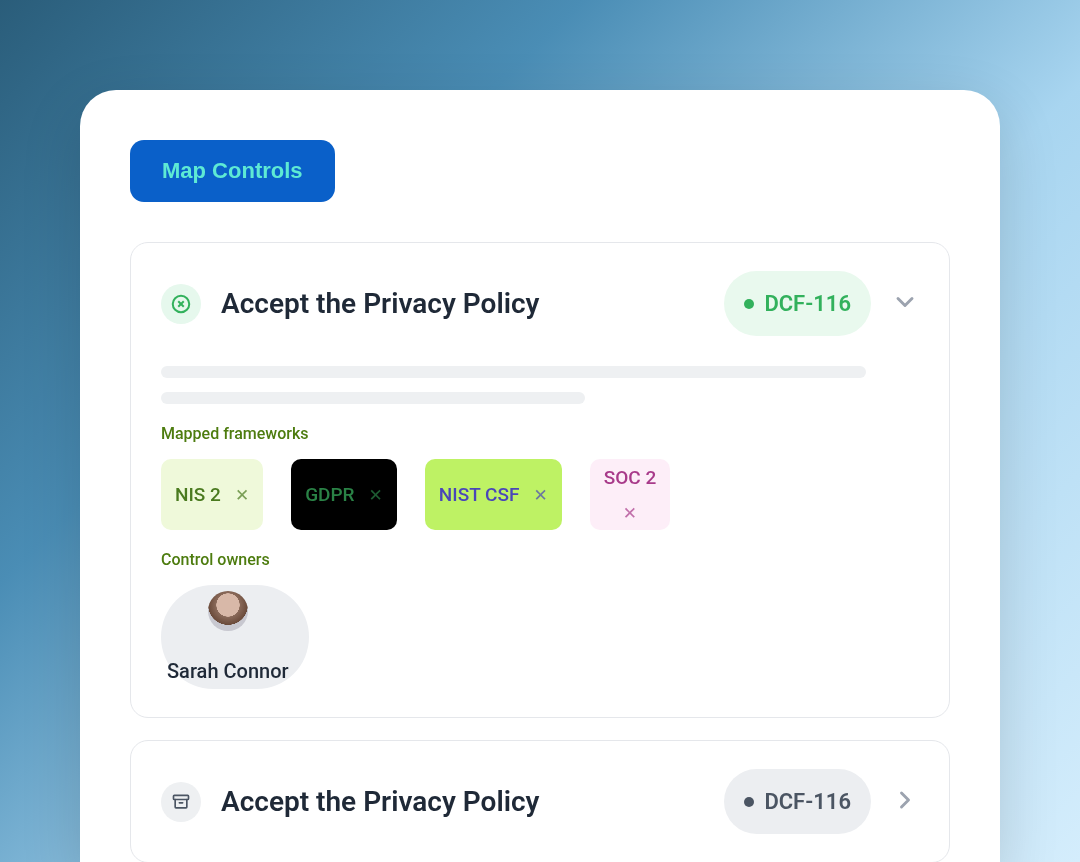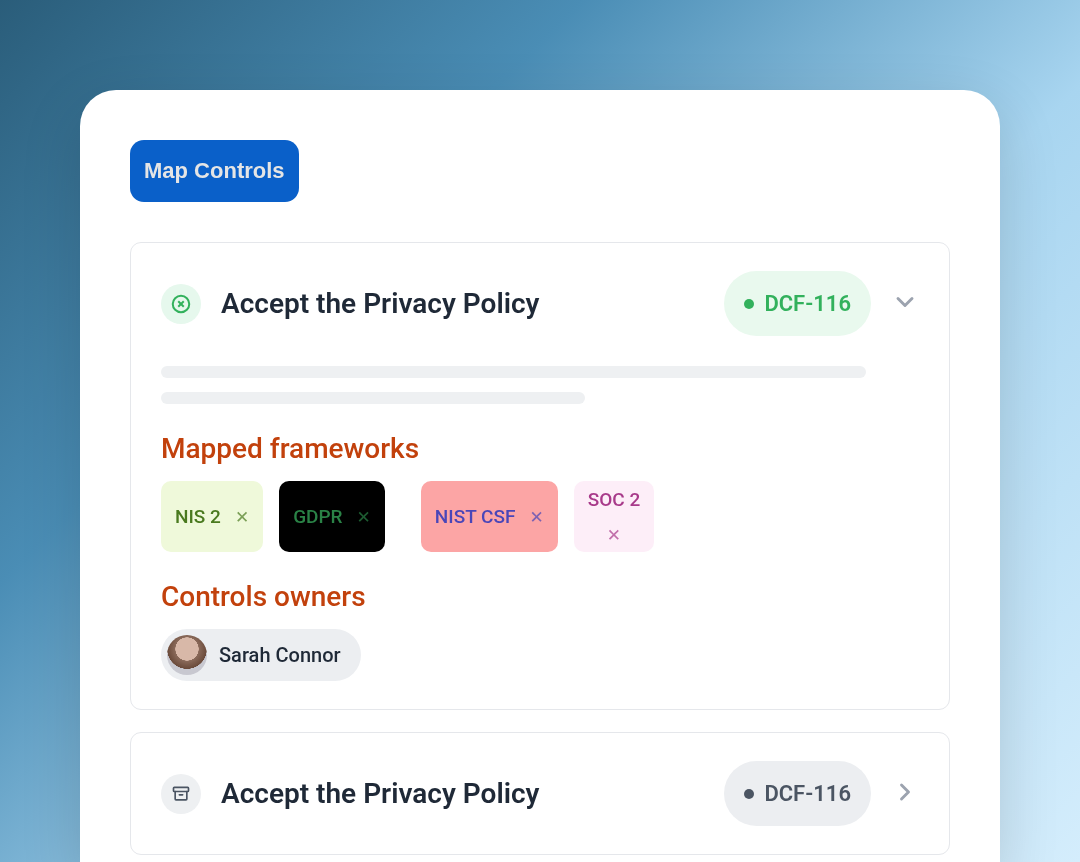--- a/index.html
+++ b/index.html
@@ -44,32 +44,32 @@
     justify-content: center;
   }
   .header-title {
     font-size: 38px;
     font-weight: 700;
     color: #1f2937;
     letter-spacing: -0.5px;
   }
   .primary-btn {
     background: #0a60c9;
-    color: #e5e5e5;
+    color: #5eead4;
     border: none;
     border-radius: 14px;
-    padding: 18px 14px;
+    padding: 18px 32px;
     font-size: 22px;
     font-weight: 600;
     cursor: pointer;
     text-align: center;
   }
   .card {
     border: 1.5px solid #e5e7eb;
-    border-radius: 11px;
+    border-radius: 18px;
     padding: 28px 30px;
     margin-bottom: 22px;
   }
   .card-header {
     display: flex;
     align-items: center;
     gap: 20px;
   }
   .status-circle {
     width: 40px;
@@ -121,59 +121,60 @@
   }
   .ph-line {
     height: 12px;
     background: #eef0f2;
     border-radius: 6px;
     margin-bottom: 14px;
   }
   .ph1 { width: 93%; }
   .ph2 { width: 56%; }
   .section-label {
-    font-size: 28px;
-    color: #c2410c;
+    font-size: 16px;
+    color: #4d7c0f;
     font-weight: 500;
-    margin-top: 28px;
+    margin-top: 20px;
     margin-bottom: 16px;
   }
   .chip-row {
     display: flex;
     flex-wrap: wrap;
-    gap: 16px;
+    gap: 28px;
   }
   .chip {
     display: inline-flex;
     align-items: center;
     gap: 14px;
     padding: 7px 14px;
     border-radius: 10px;
     font-size: 19px;
     font-weight: 500;
   }
   .chip-lime   { background: #eff9da; color: #4a7a1f; }
   .chip-green  { background: #000000; color: #2a8246; }
-  .chip-indigo { background: #fca5a5; color: #4a46b8; margin-left: 20px; }
+  .chip-indigo { background: #bef264; color: #4a46b8; }
   .chip-pink   { background: #fdeef8; color: #a83a8a; flex-direction: column; }
   .chip-x {
     font-size: 17px;
     opacity: 0.7;
     cursor: pointer;
   }
   .owner-pill {
     display: inline-flex;
     align-items: center;
-    gap: 12px;
+    gap: 28px;
     background: #eceef1;
     border-radius: 999px;
     padding: 6px 20px 6px 6px;
     font-size: 20px;
     color: #1f2937;
     font-weight: 500;
+    flex-direction: column;
   }
   .avatar {
     width: 40px;
     height: 40px;
     border-radius: 50%;
     background: radial-gradient(circle at 50% 35%, #d8b8a8 0%, #d8b8a8 35%, #8a6a5a 36%, #6a4a3a 60%, #c8c8d0 61%);
   }
   .card-third {
     border: 1.5px solid #e5e7eb;
     border-radius: 18px 18px 0 0;
@@ -229,21 +230,21 @@
       <span class="chip chip-indigo">
         <span>NIST CSF</span>
         <span class="chip-x">✕</span>
       </span>
       <span class="chip chip-pink">
         <span>SOC 2</span>
         <span class="chip-x">✕</span>
       </span>
     </div>
 
-    <div class="section-label">Controls owners</div>
+    <div class="section-label">Control owners</div>
     <div>
       <span class="owner-pill">
         <span class="avatar"></span>
         <span>Sarah Connor</span>
       </span>
     </div>
   </div>
 
   <div class="card">
     <div class="card-header">

